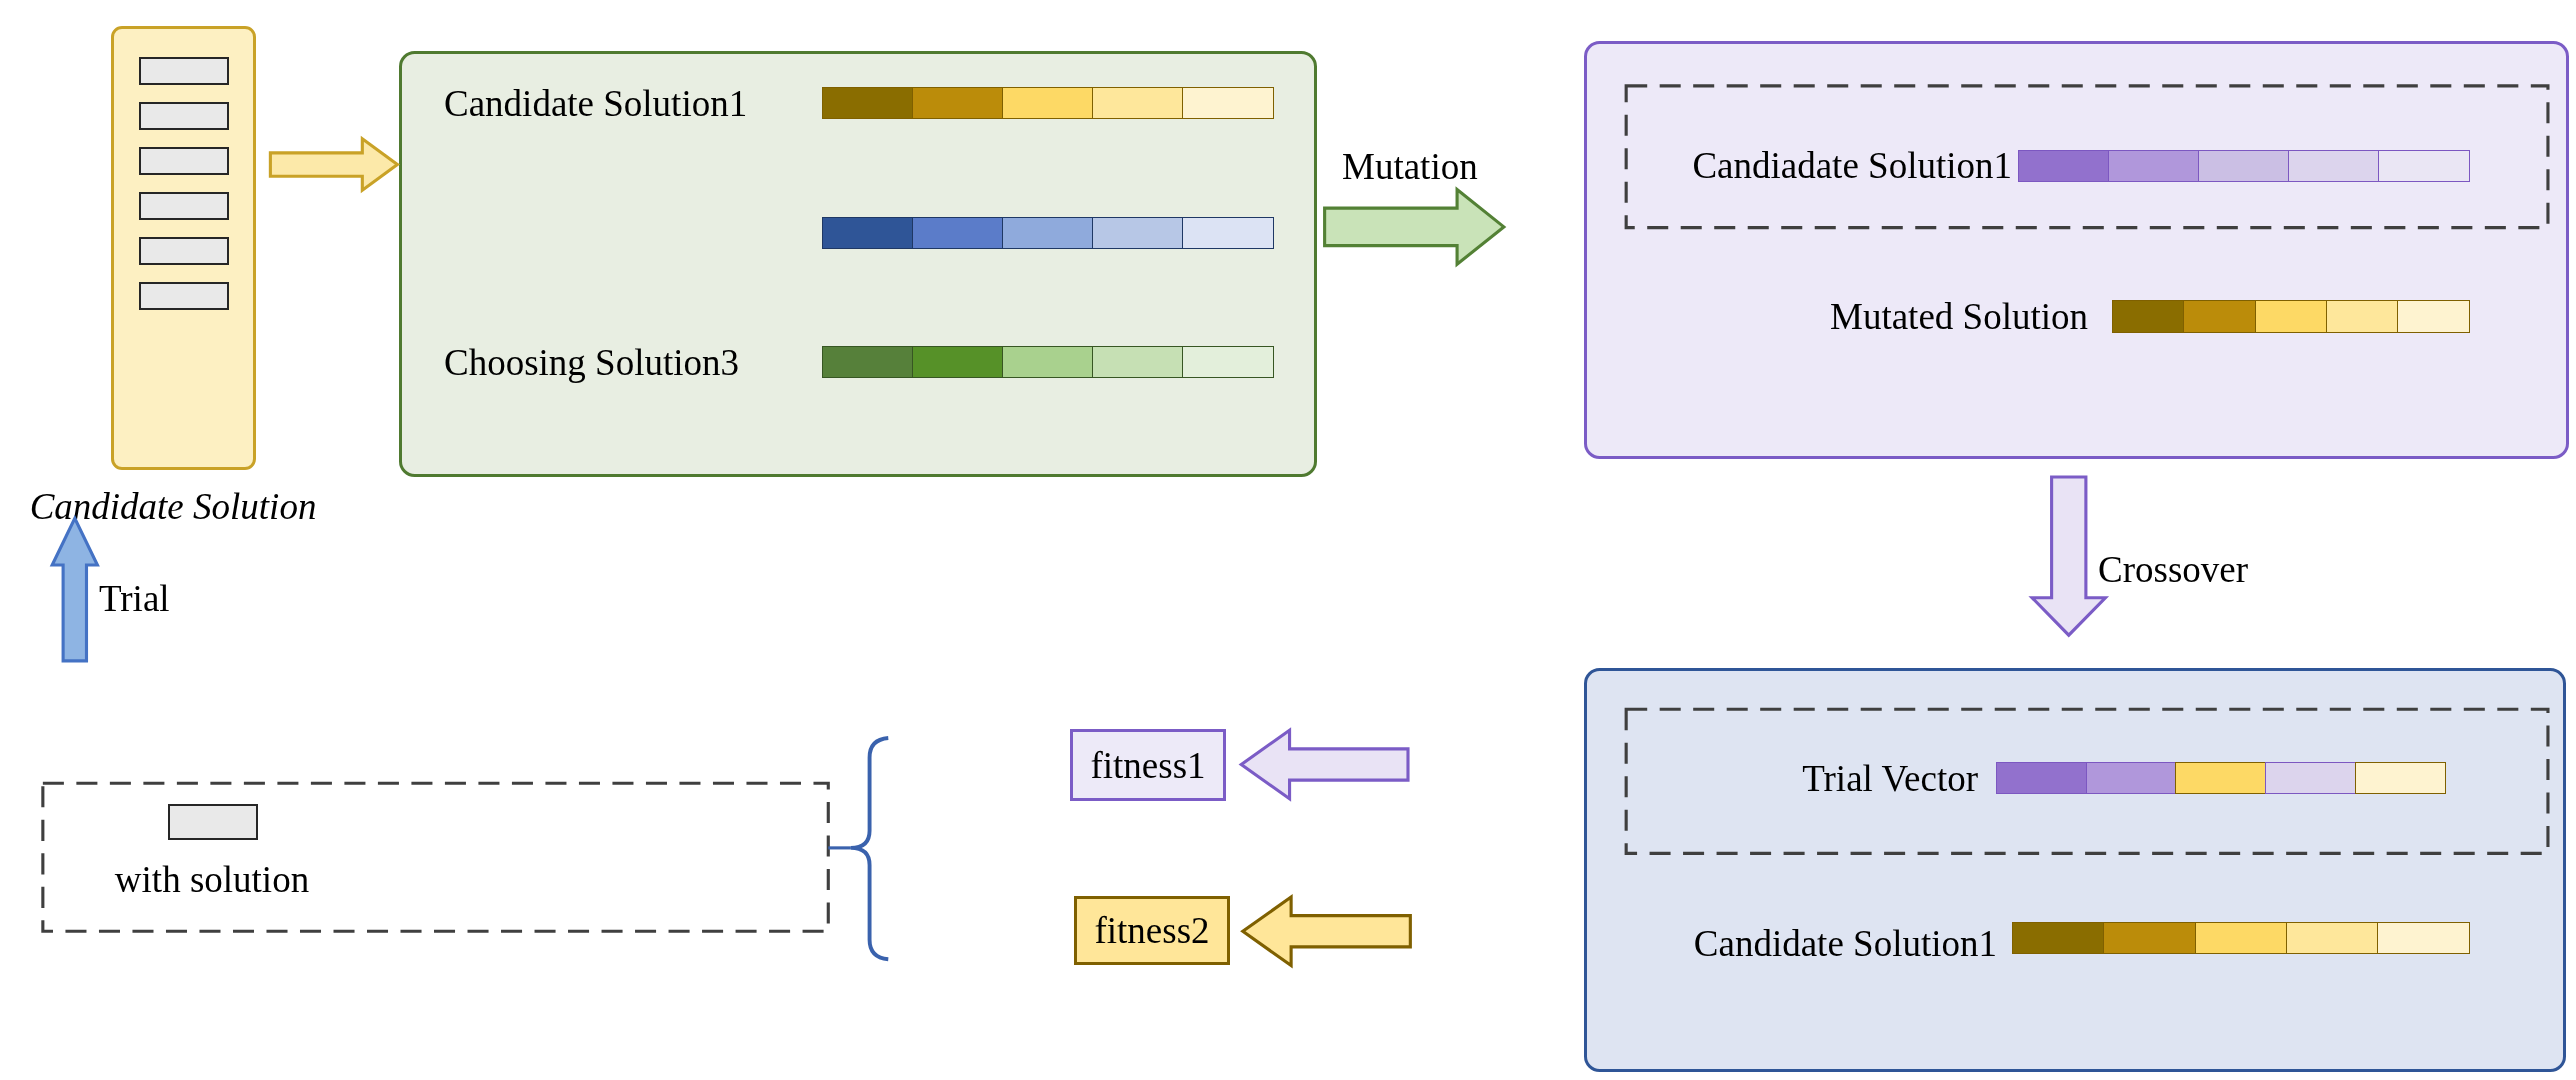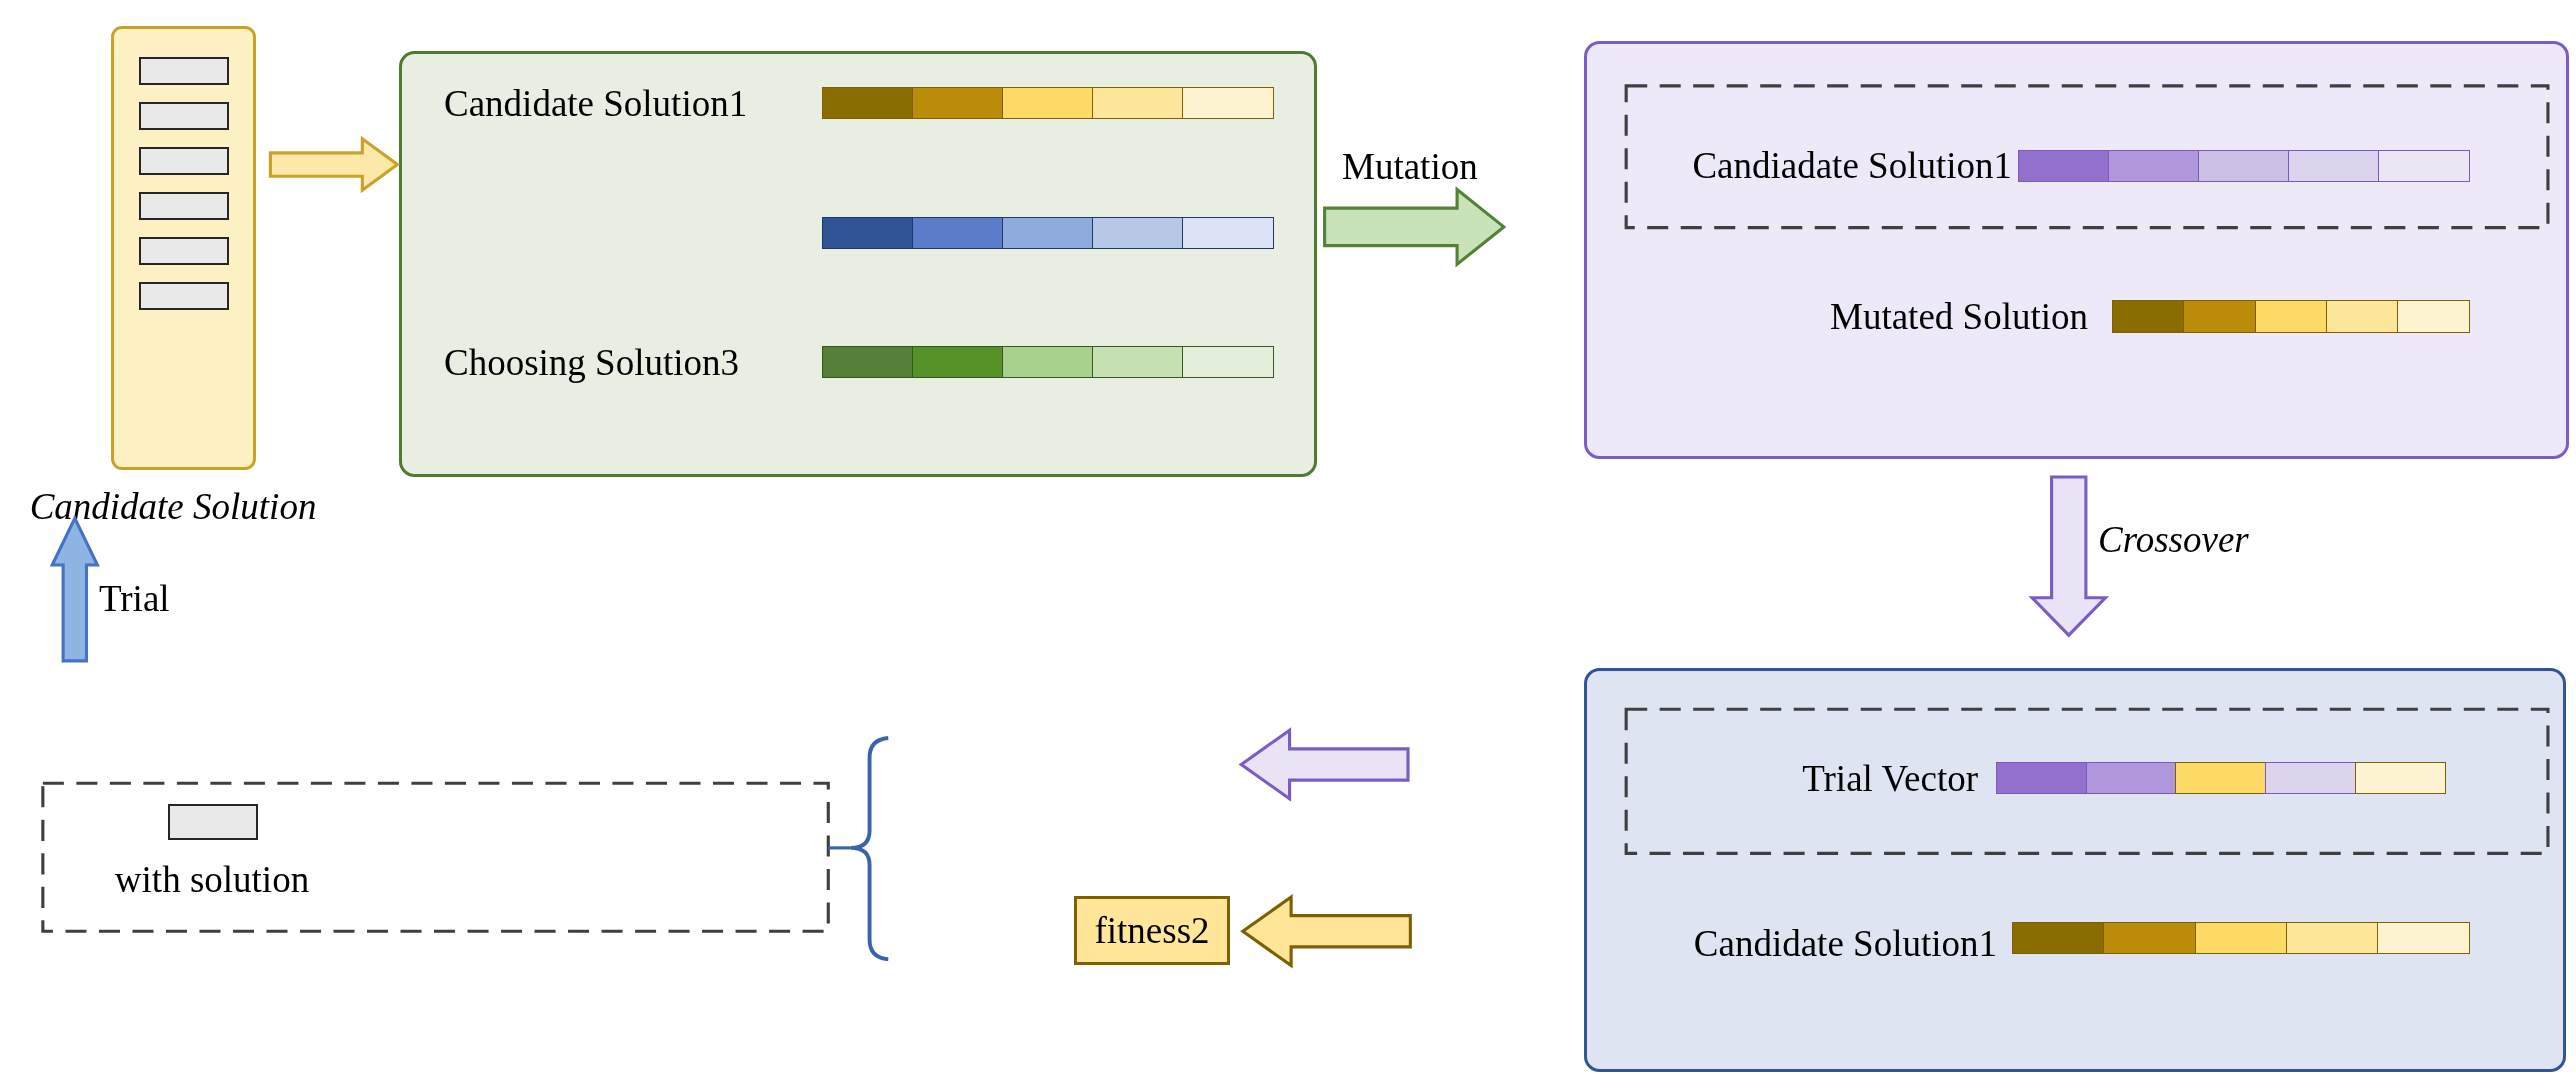--- a/index.html
+++ b/index.html
@@ -76,40 +76,43 @@
     </div>
   <div class="lblr" style="right:488px;top:316px;margin-left:12px;">Mutated Solution</div>
   <div class="bar" style="left:2112px;top:300px;width:358px;height:33px;">
       <div class="cell" style="background: rgb(138, 109, 0); border-color: rgb(127, 96, 0);"></div>
       <div class="cell" style="background: rgb(187, 140, 10); border-color: rgb(127, 96, 0);"></div>
       <div class="cell" style="background: rgb(253, 217, 101); border-color: rgb(127, 96, 0);"></div>
       <div class="cell" style="background: rgb(254, 231, 155); border-color: rgb(127, 96, 0);"></div>
       <div class="cell" style="background: rgb(254, 243, 208); border-color: rgb(127, 96, 0);"></div>
     </div>
 
-  <div class="lbl" style="left:2098px;top:539px;font-style:italic;">Crossover</div>
+  <div class="lbl" style="left:2098px;top:569px;">Crossover</div>
 
   <div class="bigbox" style="left: 1584px; top: 668px; width: 982px; height: 404px; background: rgb(222, 228, 242); border-color: rgb(47, 85, 151);"></div>
   <div class="lblr" style="right:598px;top:778px;">Trial Vector</div>
   <div class="bar" style="left:1996px;top:762px;width:450px;height:32px;">
       <div class="cell" style="background: rgb(146, 113, 205); border-color: rgb(124, 87, 193);"></div>
       <div class="cell" style="background: rgb(176, 151, 219); border-color: rgb(124, 87, 193);"></div>
       <div class="cell" style="background: rgb(253, 217, 101); border-color: rgb(127, 96, 0);"></div>
       <div class="cell" style="background: rgb(220, 212, 237); border-color: rgb(124, 87, 193);"></div>
       <div class="cell" style="background: rgb(254, 243, 208); border-color: rgb(127, 96, 0);"></div>
     </div>
   <div class="lblr" style="right:579px;top:943px;">Candidate Solution1</div>
   <div class="bar" style="left:2012px;top:922px;width:458px;height:32px;">
       <div class="cell" style="background: rgb(138, 109, 0); border-color: rgb(127, 96, 0);"></div>
       <div class="cell" style="background: rgb(187, 140, 10); border-color: rgb(127, 96, 0);"></div>
       <div class="cell" style="background: rgb(253, 217, 101); border-color: rgb(127, 96, 0);"></div>
       <div class="cell" style="background: rgb(254, 231, 155); border-color: rgb(127, 96, 0);"></div>
       <div class="cell" style="background: rgb(254, 243, 208); border-color: rgb(127, 96, 0);"></div>
     </div>
 
+  <div class="smallbox" style="left: 1070px; top: 729px; width: 156px; height: 72px; background: rgb(237, 234, 248); border-color: rgb(123, 92, 198);">
+    <span>fitness1</span>
+  </div>
   <div class="smallbox" style="left: 1074px; top: 896px; width: 156px; height: 69px; background: rgb(255, 230, 153); border-color: rgb(127, 96, 0);">
     <span>fitness2</span>
   </div>
 
   <div class="smallbox" style="left: 168px; top: 804px; width: 90px; height: 36px; border-width: 2.3px; background: rgb(233, 233, 233); border-color: rgb(38, 38, 38);"></div>
   <div class="lblc" style="left:212px;top:879px;">with solution</div>
 
   <div class="lbl" style="left:99px;top:598px;">Trial</div>
 
   <svg id="overlay" width="2576" height="1081" viewBox="0 0 3306 1387">

